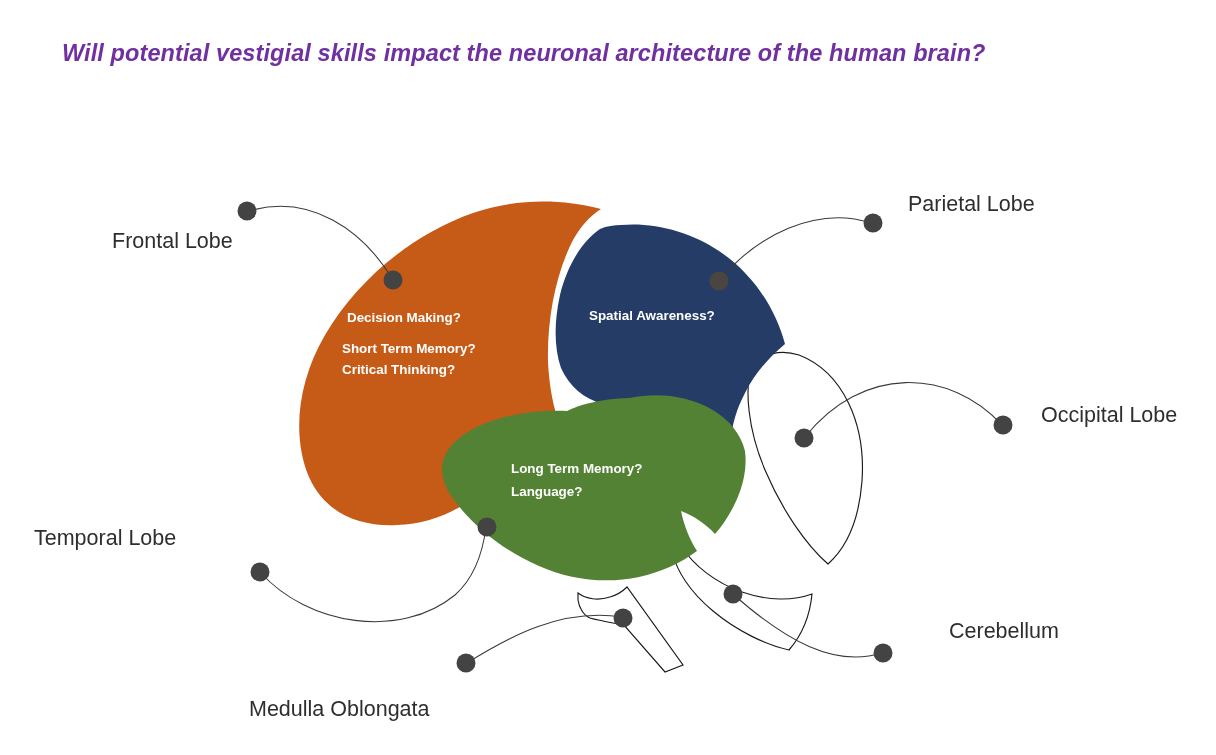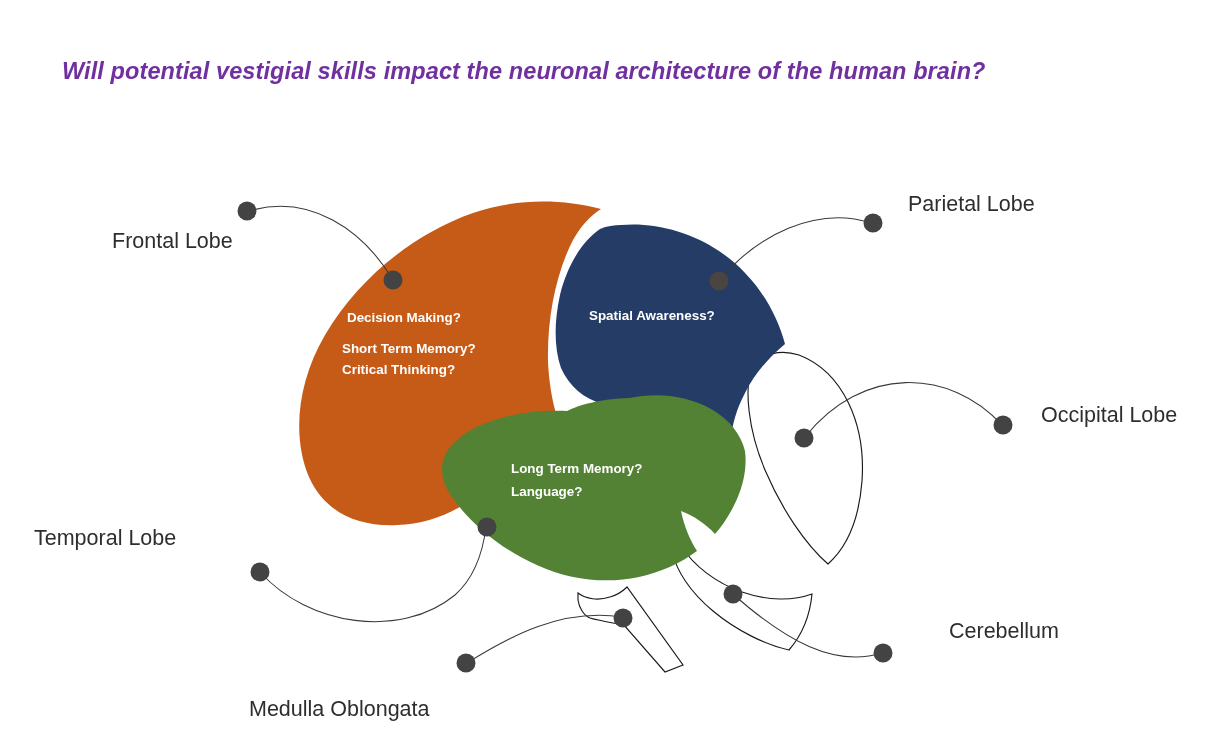--- a/index.html
+++ b/index.html
@@ -17,21 +17,21 @@
   #page-root {
     position: absolute;
     left: 0; top: 0;
     width: 1216px;
     height: 755px;
     background: #ffffff;
   }
   .title {
     position: absolute;
     left: 62px;
-    top: 58px;
+    top: 40px;
     font-size: 23.5px;
     font-weight: bold;
     font-style: italic;
     color: #7030A0;
     letter-spacing: 0.1px;
     white-space: nowrap;
     font-family: "Liberation Sans", sans-serif;
   }
   svg.diagram {
     position: absolute;

